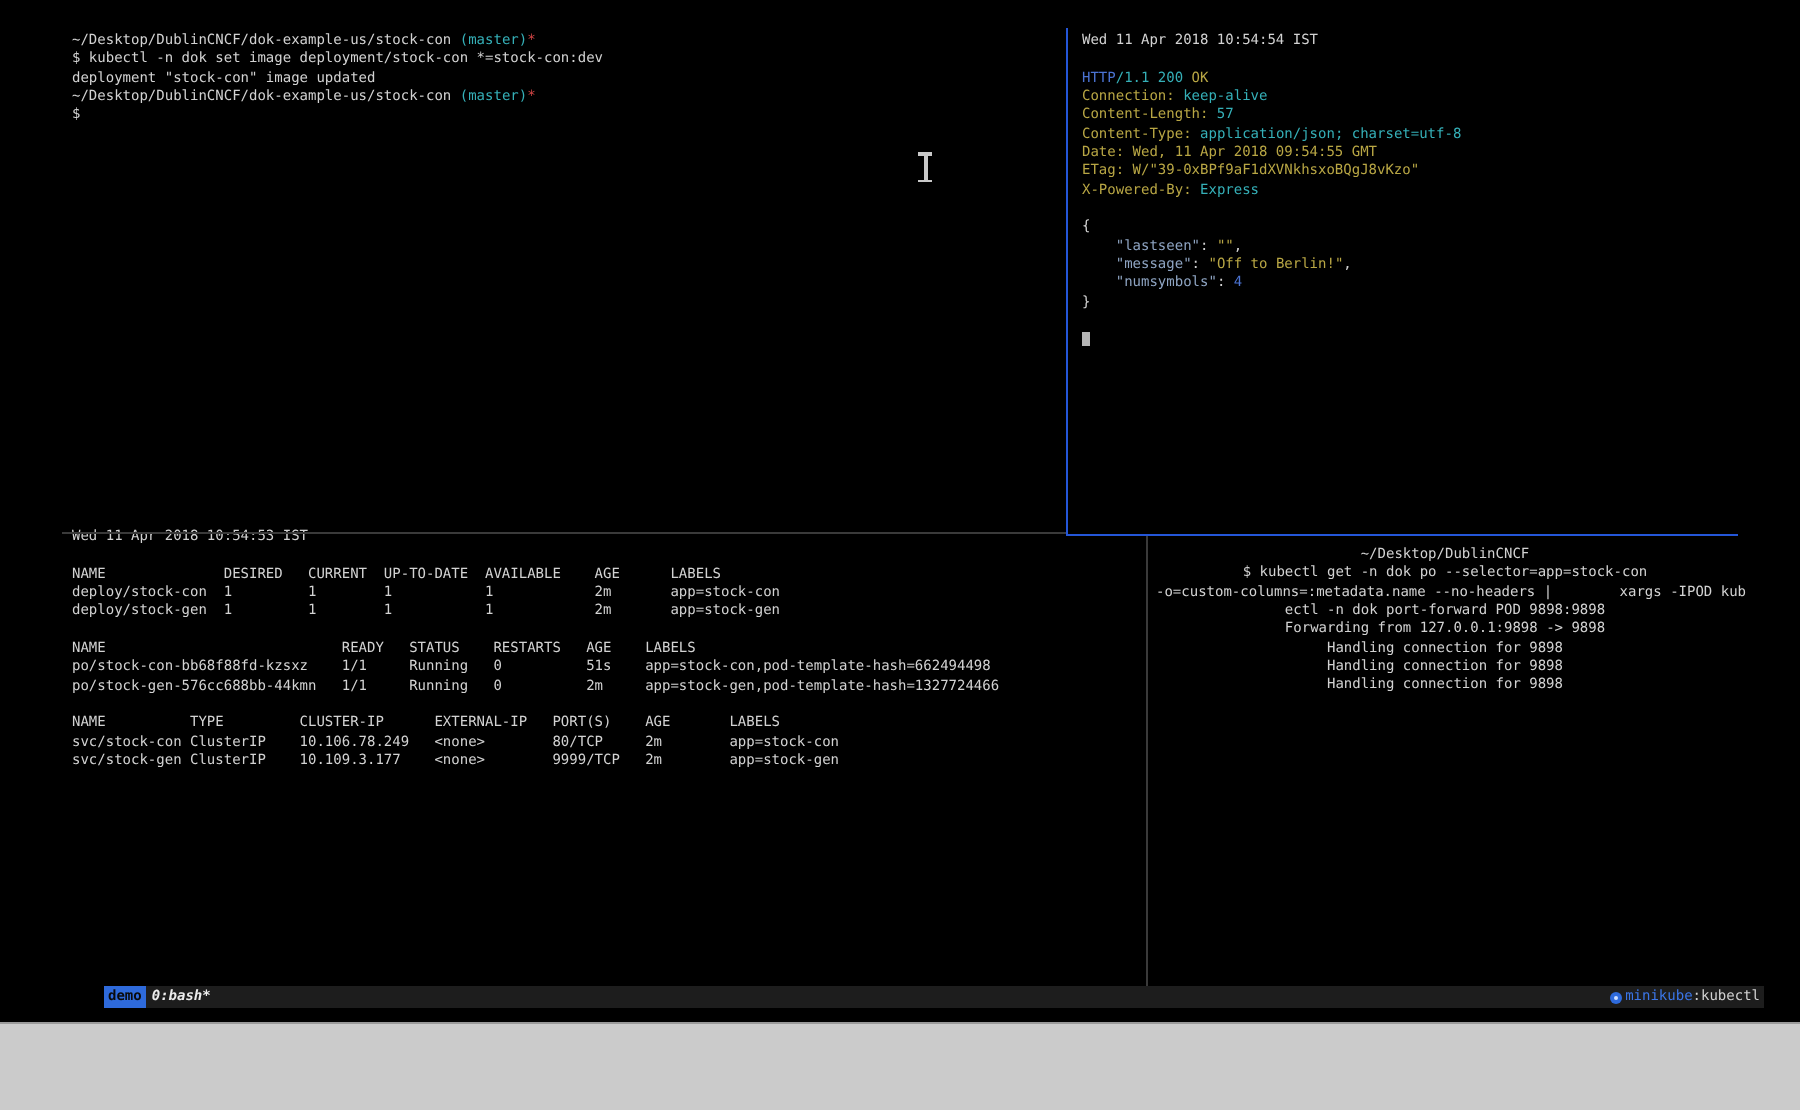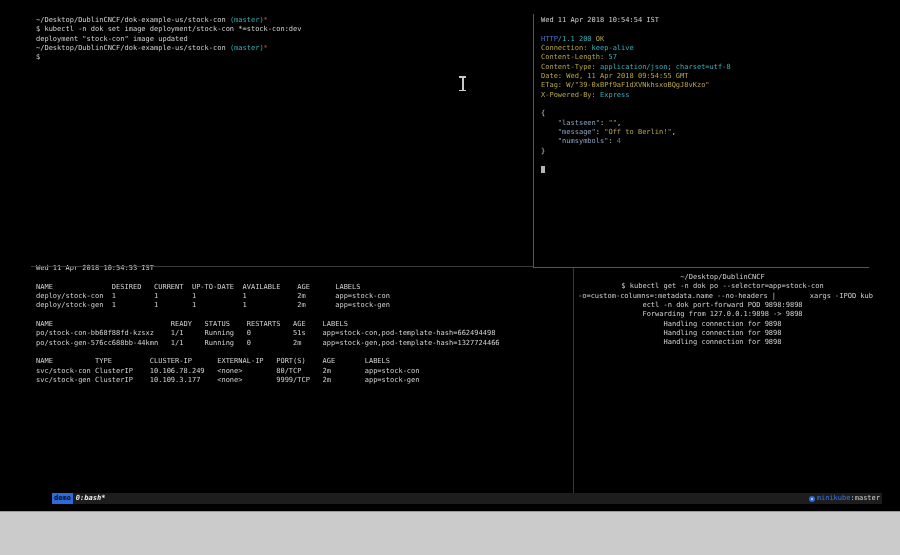--- a/index.html
+++ b/index.html
@@ -90,21 +90,21 @@
     </div>
 
     <div class="statusbar">
       <div class="sb-left">
         <span class="session-chip">demo</span>
         <span class="window-label">0:bash*</span>
       </div>
       <div class="sb-right">
         <span class="kube-icon"></span>
         <span class="kube-context">minikube</span>
-        <span class="kube-namespace">:master</span>
+        <span class="kube-namespace">:kubectl</span>
       </div>
     </div>
 
   </div>
 
   <div class="desktop-strip"></div>
 
 </div>
 
 </body></html>

